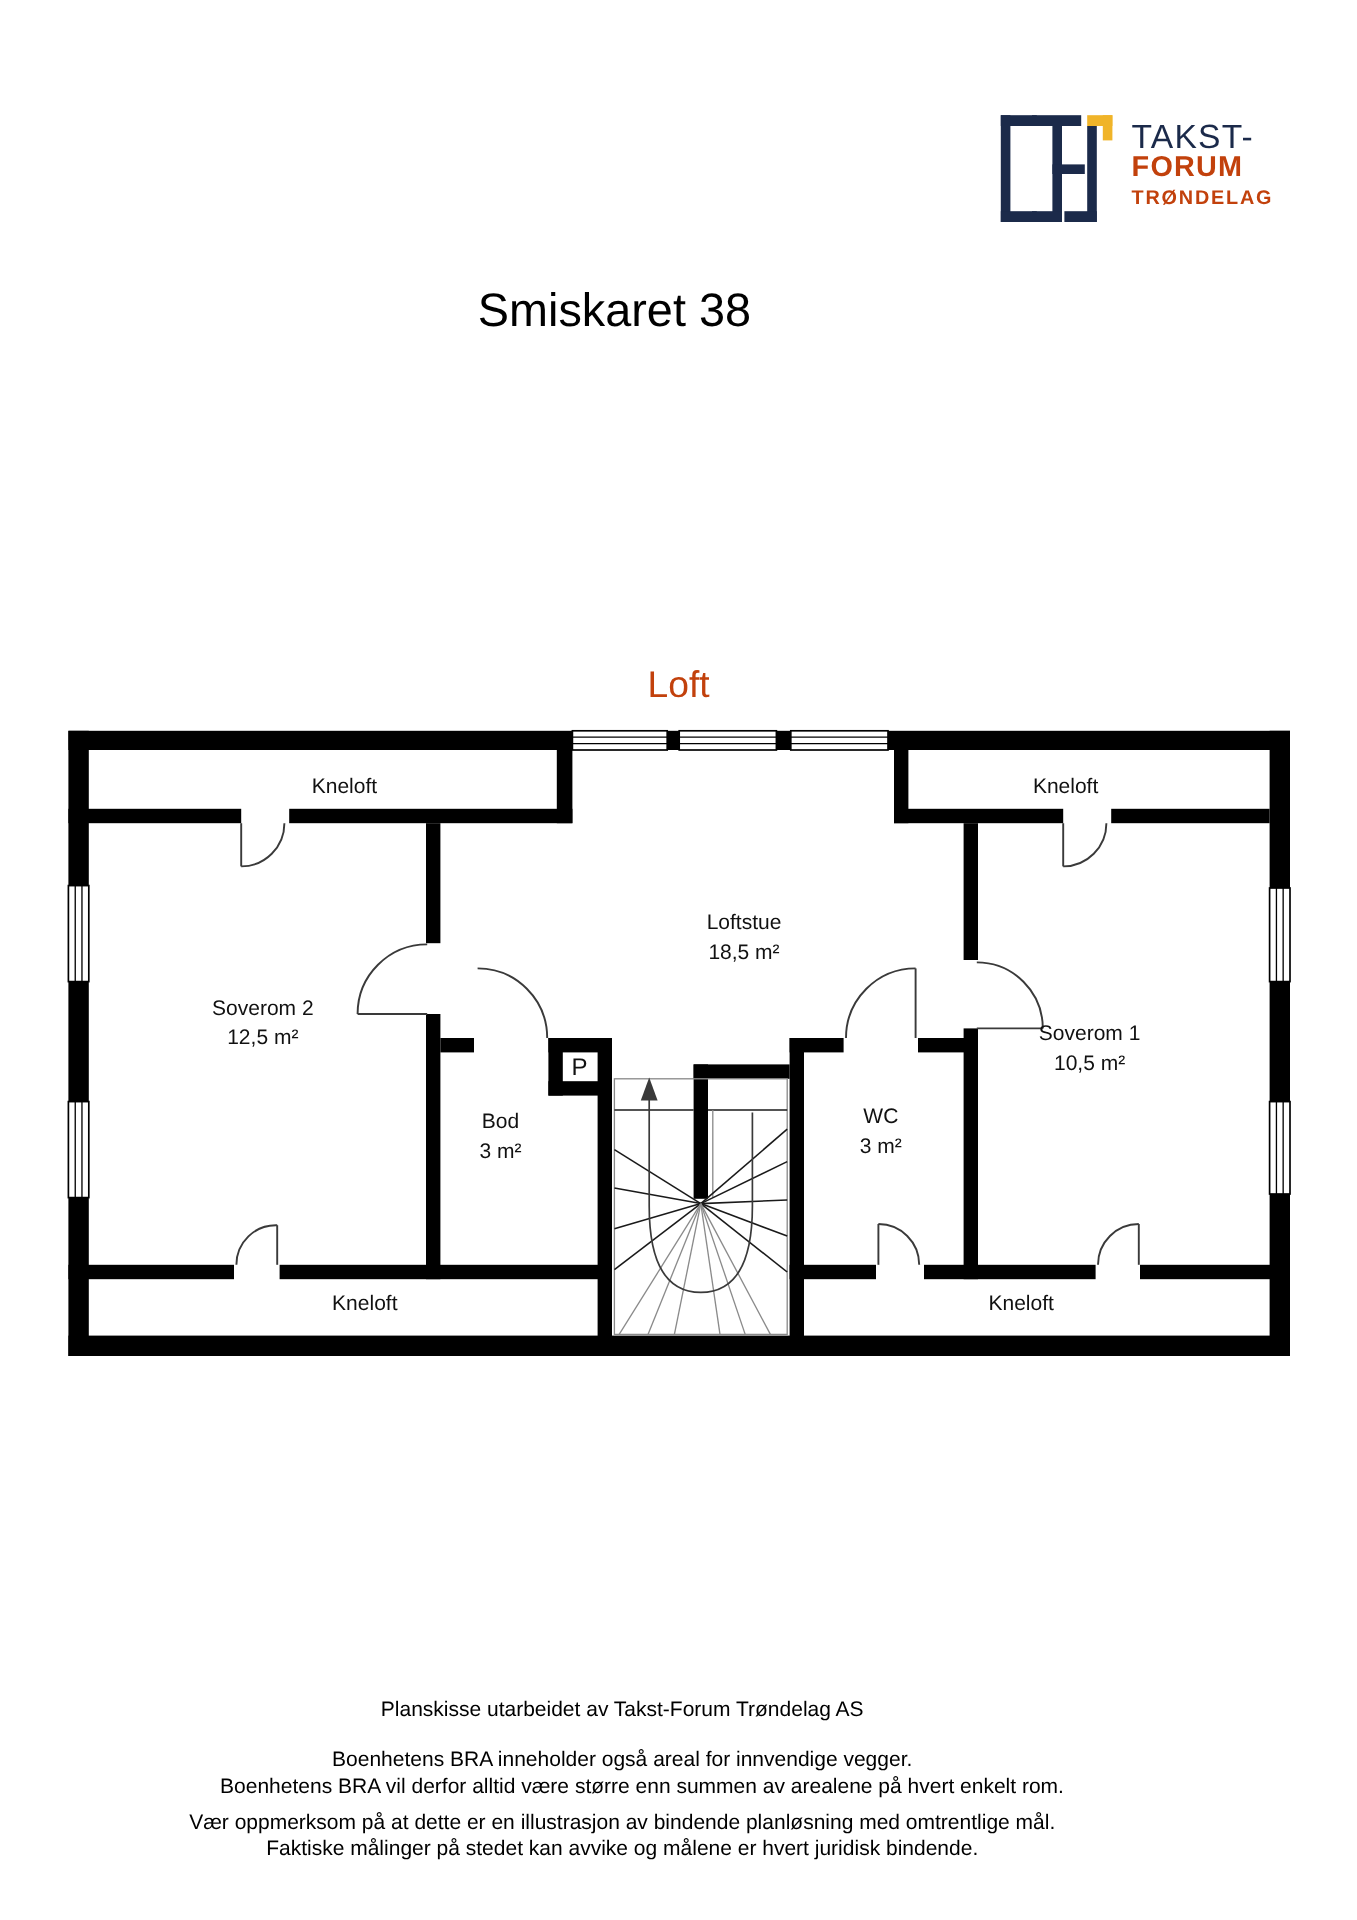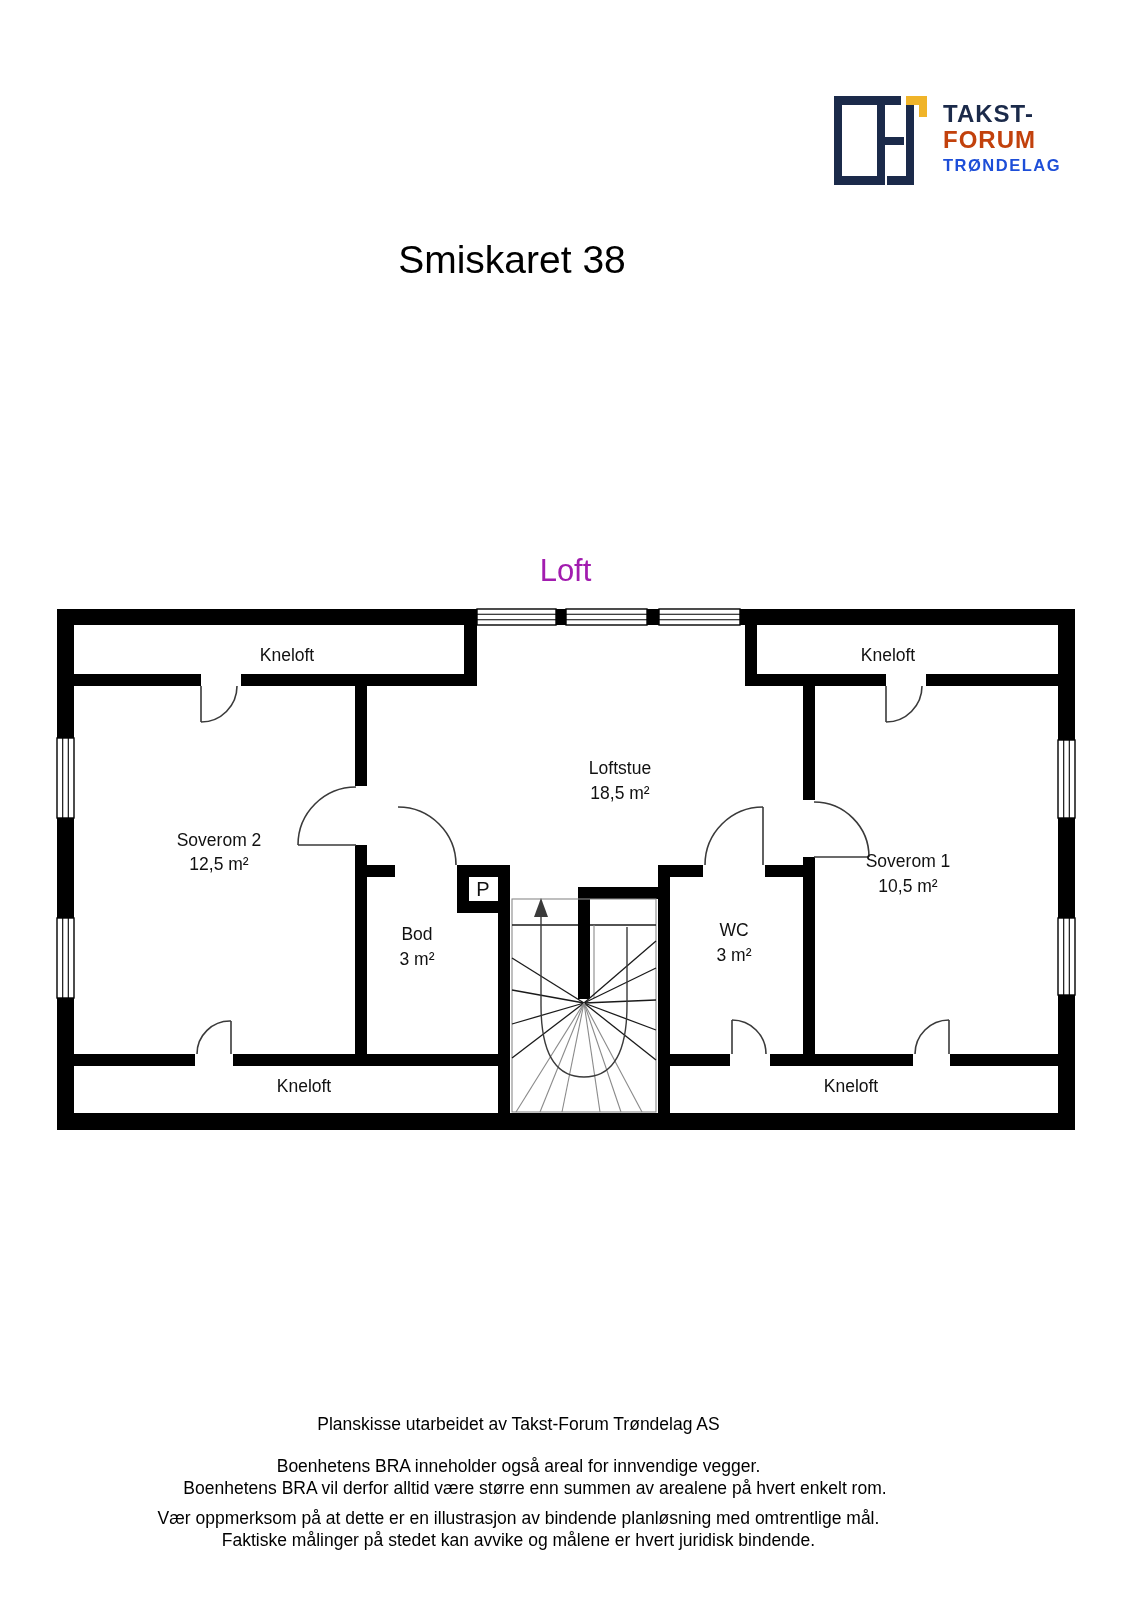--- a/index.html
+++ b/index.html
@@ -4,29 +4,29 @@
 <style>
   * { margin:0; padding:0; box-sizing:border-box; }
   html,body { width:1131px; height:1600px; background:#ffffff;
     font-family:"Liberation Sans", sans-serif; position:relative; overflow:hidden; }
   .abs { position:absolute; }
 
   
   #logo { left:833px; top:95px; width:260px; height:95px; }
   #logo-icon { left:0; top:0; width:95px; height:92px; }
   #logo-text { left:110px; top:6px; }
-  .logo-line1 { font-size:24px; font-weight:bold; letter-spacing:1px; line-height:26px; }
+  .logo-line1 { font-size:28px; font-weight:normal; letter-spacing:1px; line-height:26px; }
   .logo-line2 { font-size:24px; font-weight:bold; letter-spacing:1px; line-height:26px; }
   .logo-line3 { font-size:16.5px; font-weight:bold; letter-spacing:1.5px; line-height:24px; }
 
   
   #page-title { left:0; top:238px; width:1024px; text-align:center;
     font-size:39px; color:#000; }
   #floor-label { left:0; top:553px; width:1131px; text-align:center;
-    font-size:31px; color:#a21caf; }
+    font-size:31px; color:#c2410c; }
 
   
   #plan-svg { left:0; top:0; width:1131px; height:1600px; }
   #plan-svg text { font-family:"Liberation Sans", sans-serif; fill:#111; }
   .room-label { font-size:17.5px; }
   .p-label { font-size:20px; }
   .wall { fill:#000; stroke:none; }
   .win { fill:#fff; stroke:#000; stroke-width:1.4; }
   .winline { stroke:#000; stroke-width:1.1; }
   .door { fill:none; stroke:#3a3a3a; stroke-width:1.6; }
@@ -59,21 +59,21 @@
       <rect x="54" y="81" width="27" height="9" style="fill: rgb(27, 42, 74);"></rect>
     </g>
     <g class="yellow-fill">
       <rect x="73" y="1" width="21" height="9" style="fill: rgb(240, 180, 41);"></rect>
       <rect x="86" y="1" width="8" height="21" style="fill: rgb(240, 180, 41);"></rect>
     </g>
   </svg>
   <div class="abs" id="logo-text">
     <div class="logo-line1 navy-text" style="color: rgb(27, 42, 74);">TAKST-</div>
     <div class="logo-line2 navy-text" style="color: #c2410c;">FORUM</div>
-    <div class="logo-line3 navy-text" style="color: #1d4ed8;">TRØNDELAG</div>
+    <div class="logo-line3 navy-text" style="color: #c2410c;">TRØNDELAG</div>
   </div>
 </div>
 
 <div class="abs" id="page-title">Smiskaret 38</div>
 <div class="abs" id="floor-label">Loft</div>
 
 <svg class="abs" id="plan-svg" viewBox="0 0 1131 1600">
 
   <g>
     <rect class="wall" x="57" y="609" width="1018" height="16"></rect>

